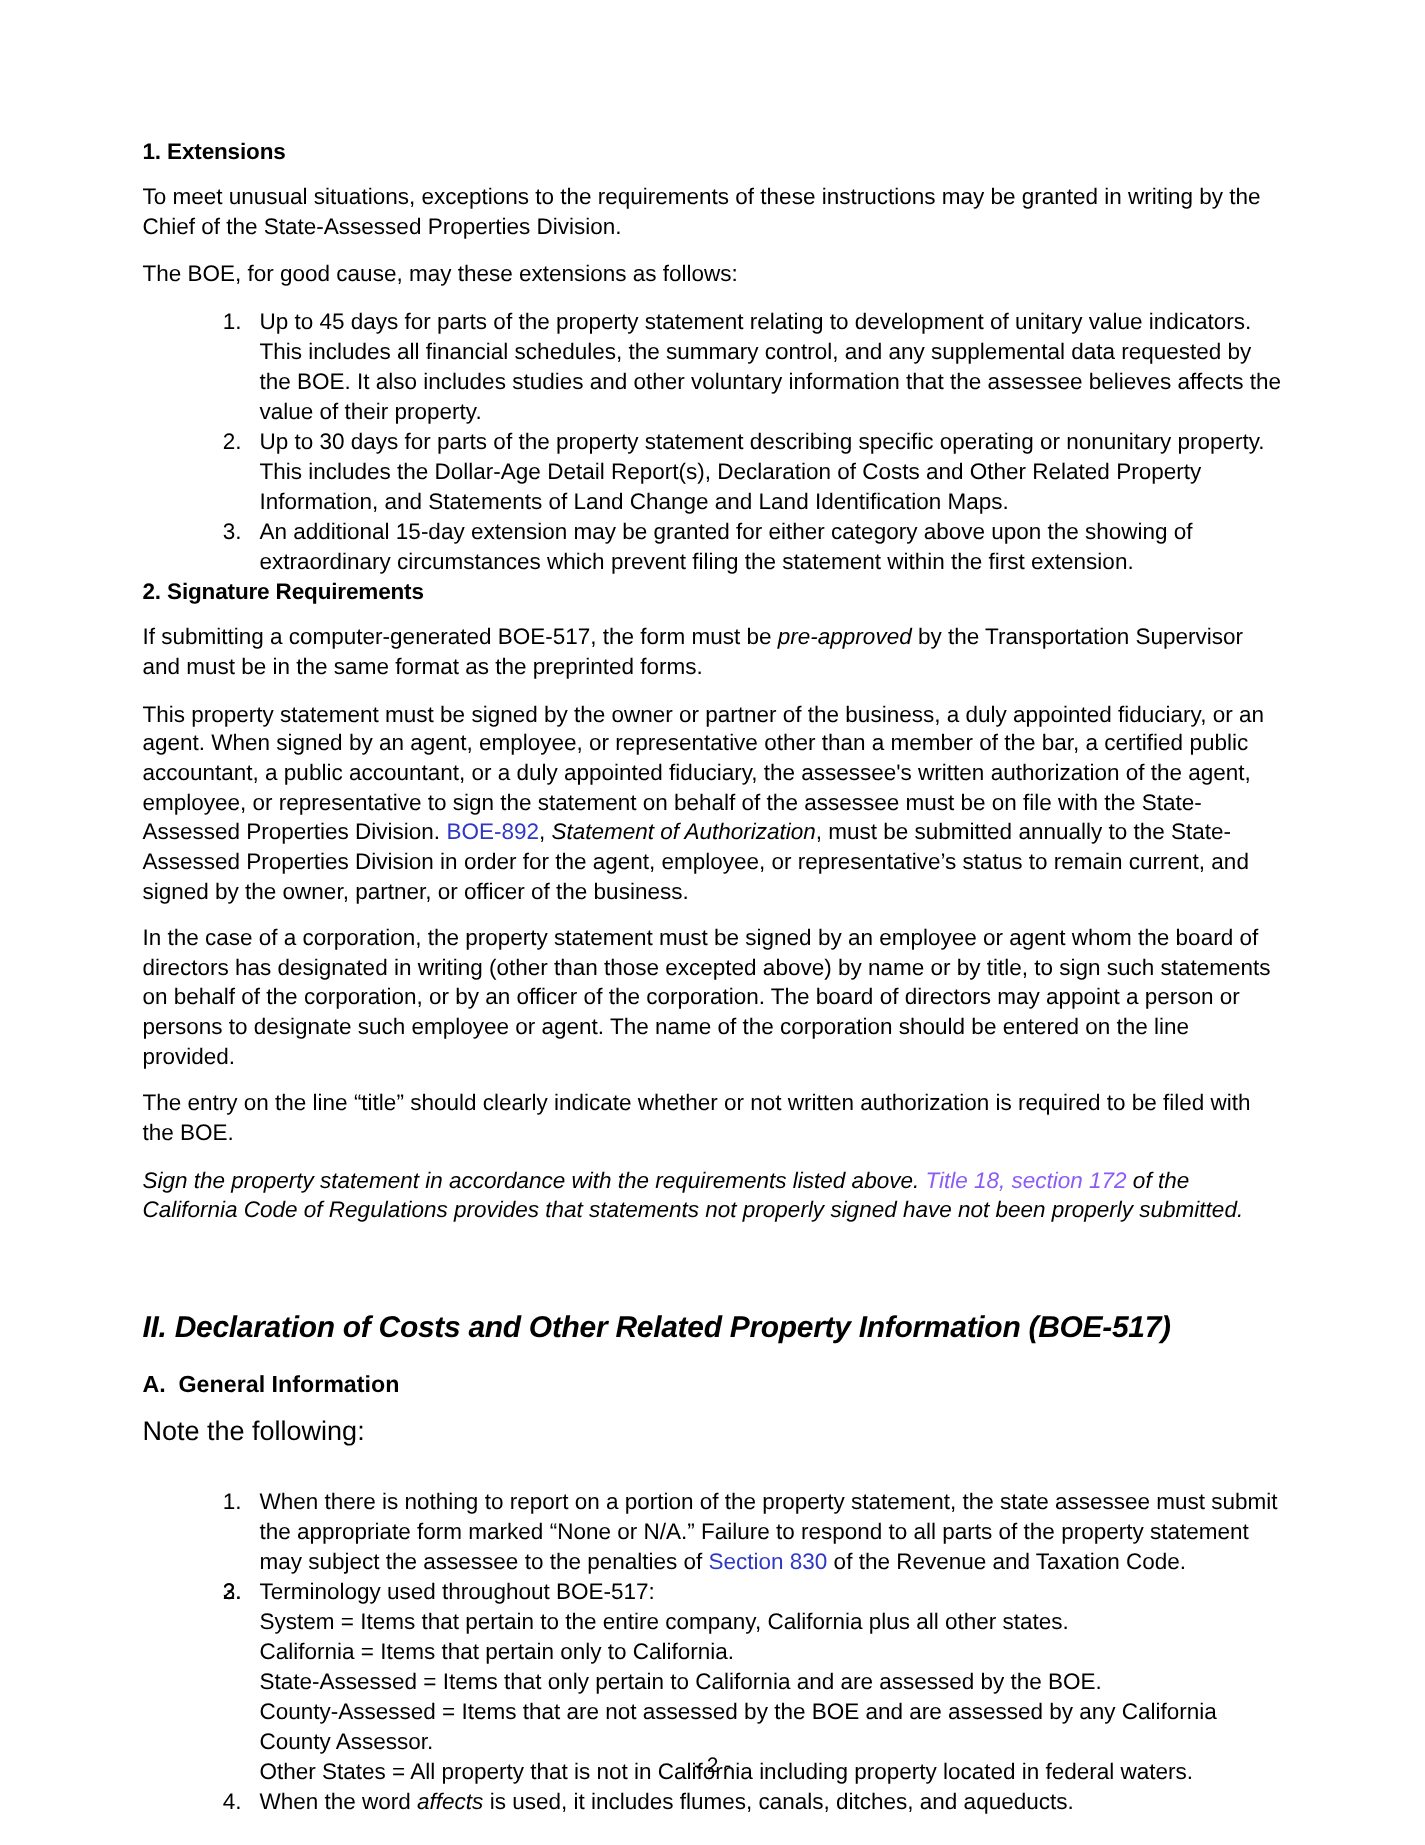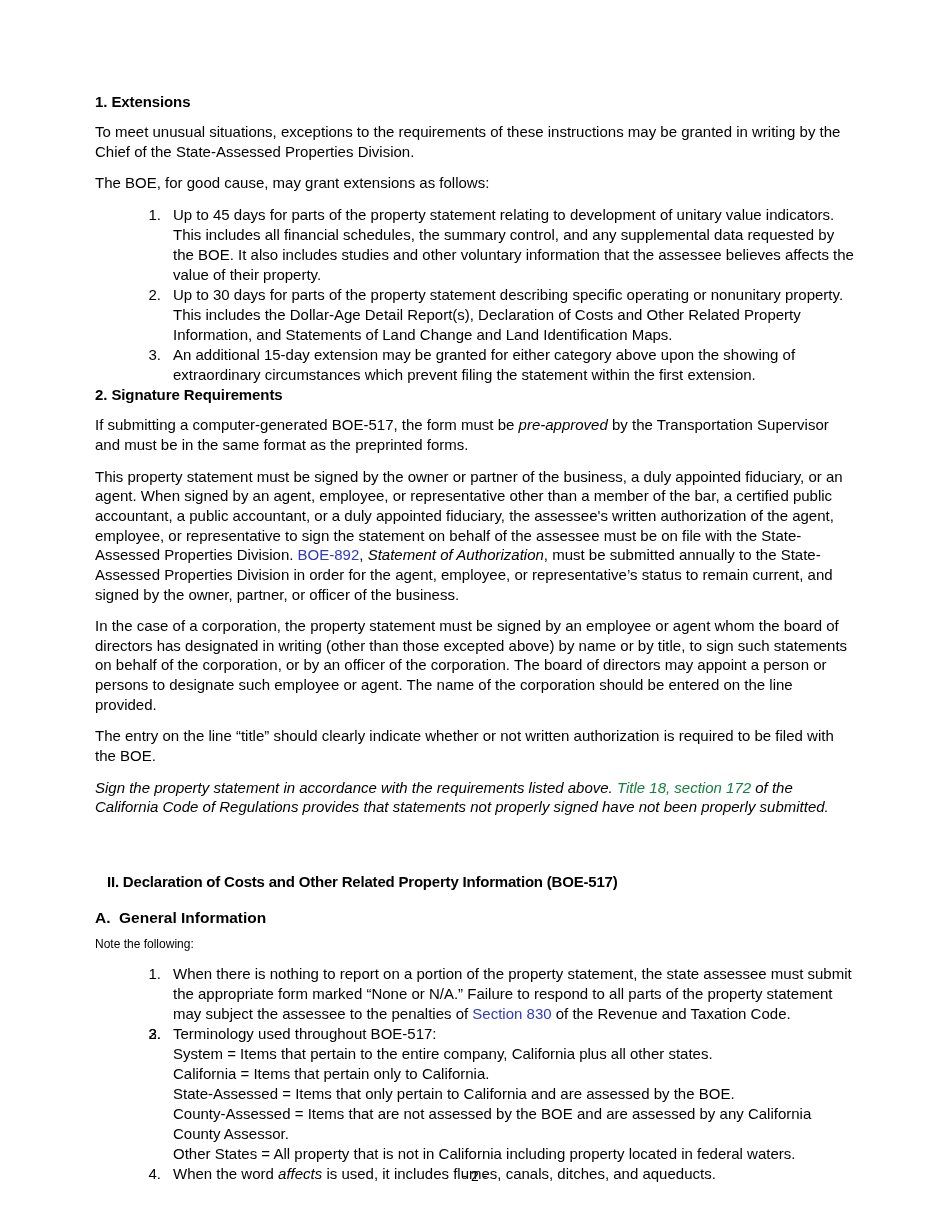--- a/index.html
+++ b/index.html
@@ -68,37 +68,38 @@
     text-align: right;
     font-size: 15px;
   }
   .list-block-1 { margin-bottom: 26px; }
   .list-sub {
     display: block;
   }
   .list-sub span.defline { display: block; }
   
   .major-head {
-    font-size: 15px;
+    font-size: 20px;
     font-weight: bold;
+    font-style: italic;
     line-height: 1.22;
-    margin: 0 0 17px 12px;
+    margin: 0 0 17px 0;
     letter-spacing: -0.2px;
   }
   .alpha-head {
     font-size: 15.5px;
     font-weight: bold;
     line-height: 1.25;
     margin: 0 0 9px 0;
   }
   .alpha-head .alpha-letter { display: inline-block; min-width: 24px; }
   .note-line {
-    font-size: 12px;
+    font-size: 18px;
     line-height: 1.3;
-    margin: 0 0 12px 0;
+    margin: 0 0 26px 0;
   }
   
   #footer {
     position: absolute;
     left: 0;
     top: 1168px;
     width: 950px;
     text-align: center;
     font-size: 14px;
     color: #000;
@@ -109,21 +110,21 @@
 <body style="color: rgb(0, 0, 0);">
 
 <div id="page" style="background: rgb(255, 255, 255);">
 
   <div id="content">
 
     <div class="sub-head">1. Extensions</div>
 
     <p class="para">To meet unusual situations, exceptions to the requirements of these instructions may be granted in writing by the Chief of the State-Assessed Properties Division.</p>
 
-    <p class="para">The BOE, for good cause, may grant extensions as follows:</p>
+    <p class="para">The BOE, for good cause, may these extensions as follows:</p>
 
     <ol class="numlist list-block-1">
       <li>
         <span class="num">1.</span>
         <span>Up to 45 days for parts of the property statement relating to development of unitary value indicators. This includes all financial schedules, the summary control, and any supplemental data requested by the BOE. It also includes studies and other voluntary information that the assessee believes affects the value of their property.</span>
       </li>
       <li>
         <span class="num">2.</span>
         <span>Up to 30 days for parts of the property statement describing specific operating or nonunitary property. This includes the Dollar-Age Detail Report(s), Declaration of Costs and Other Related Property Information, and Statements of Land Change and Land Identification Maps.</span>
       </li>
@@ -136,21 +137,21 @@
     <div class="sub-head">2. Signature Requirements</div>
 
     <p class="para"><span>If submitting a computer-generated BOE-517, the form must be </span><span class="it">pre-approved</span><span> by the Transportation Supervisor and must be in the same format as the preprinted forms.</span></p>
 
     <p class="para"><span>This property statement must be signed by the owner or partner of the business, a duly appointed fiduciary, or an agent. When signed by an agent, employee, or representative other than a member of the bar, a certified public accountant, a public accountant, or a duly appointed fiduciary, the assessee's written authorization of the agent, employee, or representative to sign the statement on behalf of the assessee must be on file with the State-Assessed Properties Division. </span><a class="lnk" href="#" style="color: rgb(47, 56, 198);">BOE-892</a><span>, </span><span class="it">Statement of Authorization</span><span>, must be submitted annually to the State-Assessed Properties Division in order for the agent, employee, or representative’s status to remain current, and signed by the owner, partner, or officer of the business.</span></p>
 
     <p class="para">In the case of a corporation, the property statement must be signed by an employee or agent whom the board of directors has designated in writing (other than those excepted above) by name or by title, to sign such statements on behalf of the corporation, or by an officer of the corporation. The board of directors may appoint a person or persons to designate such employee or agent. The name of the corporation should be entered on the line provided.</p>
 
     <p class="para">The entry on the line “title” should clearly indicate whether or not written authorization is required to be filed with the BOE.</p>
 
-    <p class="para italic"><span>Sign the property statement in accordance with the requirements listed above. </span><a class="lnk" href="#" style="color: #15803d; font-style: italic;">Title 18, section 172</a><span> of the California Code of Regulations provides that statements not properly signed have not been properly submitted.</span></p>
+    <p class="para italic"><span>Sign the property statement in accordance with the requirements listed above. </span><a class="lnk" href="#" style="color: #8b5cf6; font-style: italic;">Title 18, section 172</a><span> of the California Code of Regulations provides that statements not properly signed have not been properly submitted.</span></p>
 
     <div class="gap-before-major"></div>
 
     <div class="major-head">II. Declaration of Costs and Other Related Property Information (BOE-517)</div>
 
     <div class="alpha-head"><span class="alpha-letter">A.</span><span>General Information</span></div>
 
     <div class="note-line">Note the following:</div>
 
     <ol class="numlist">

